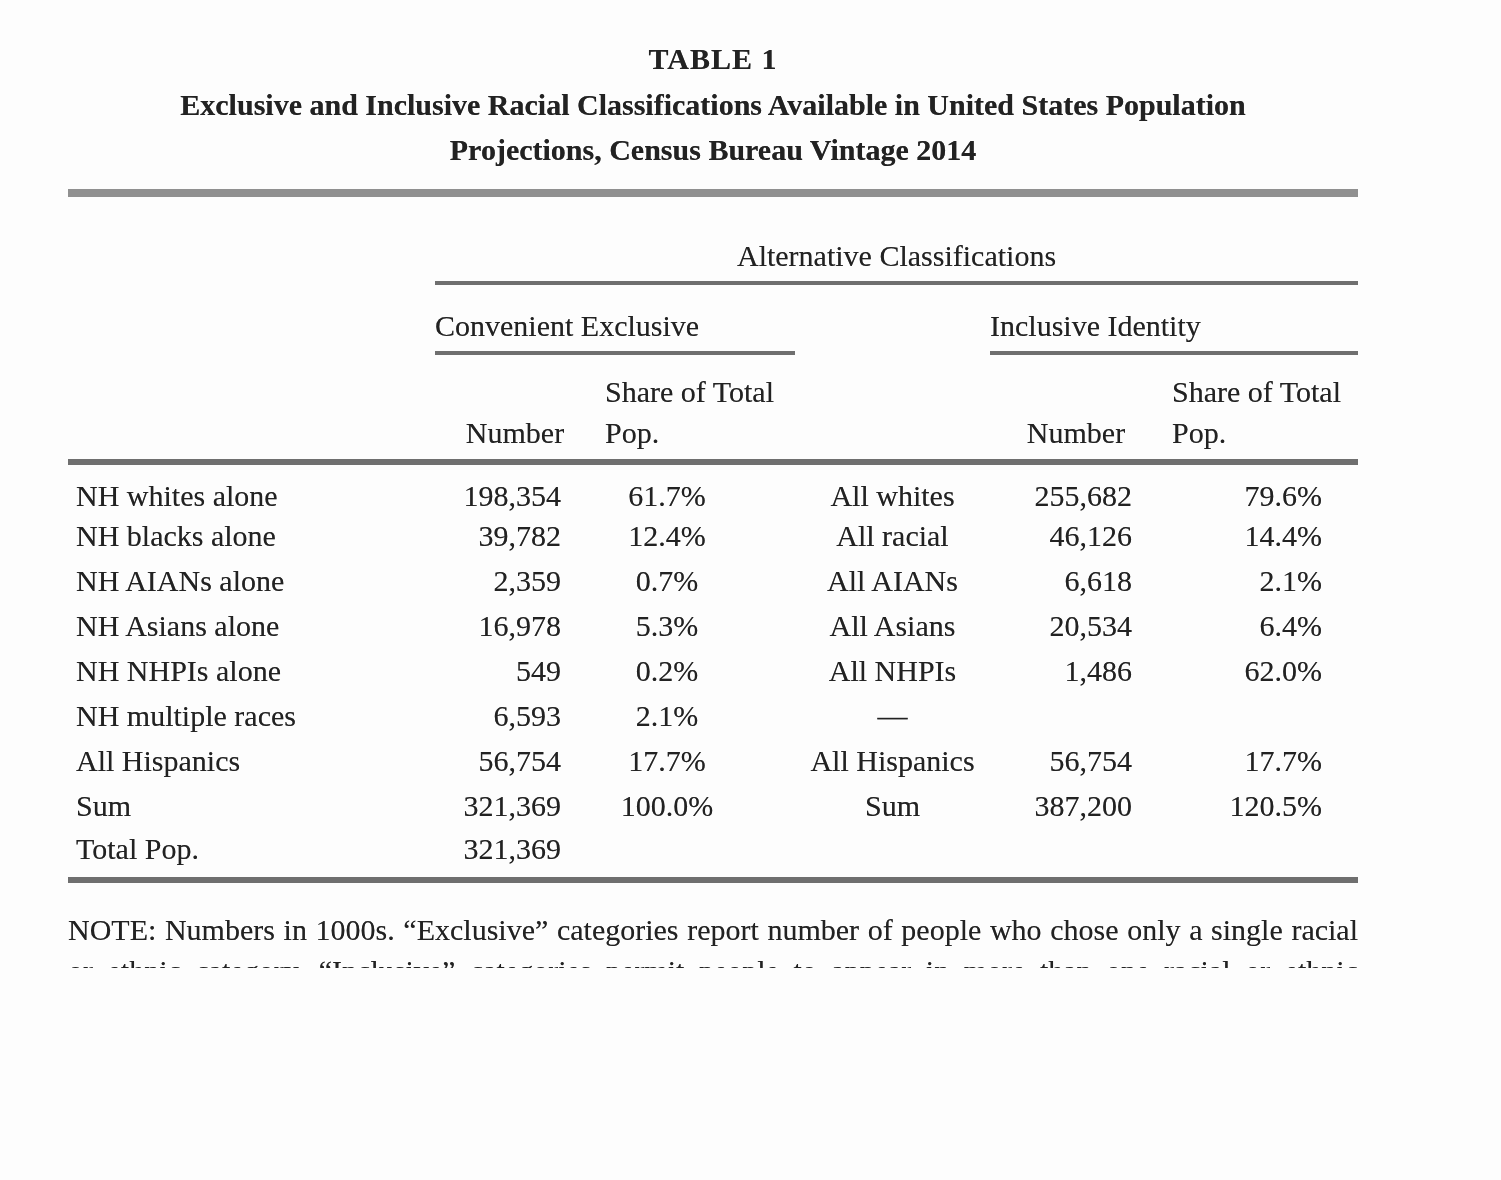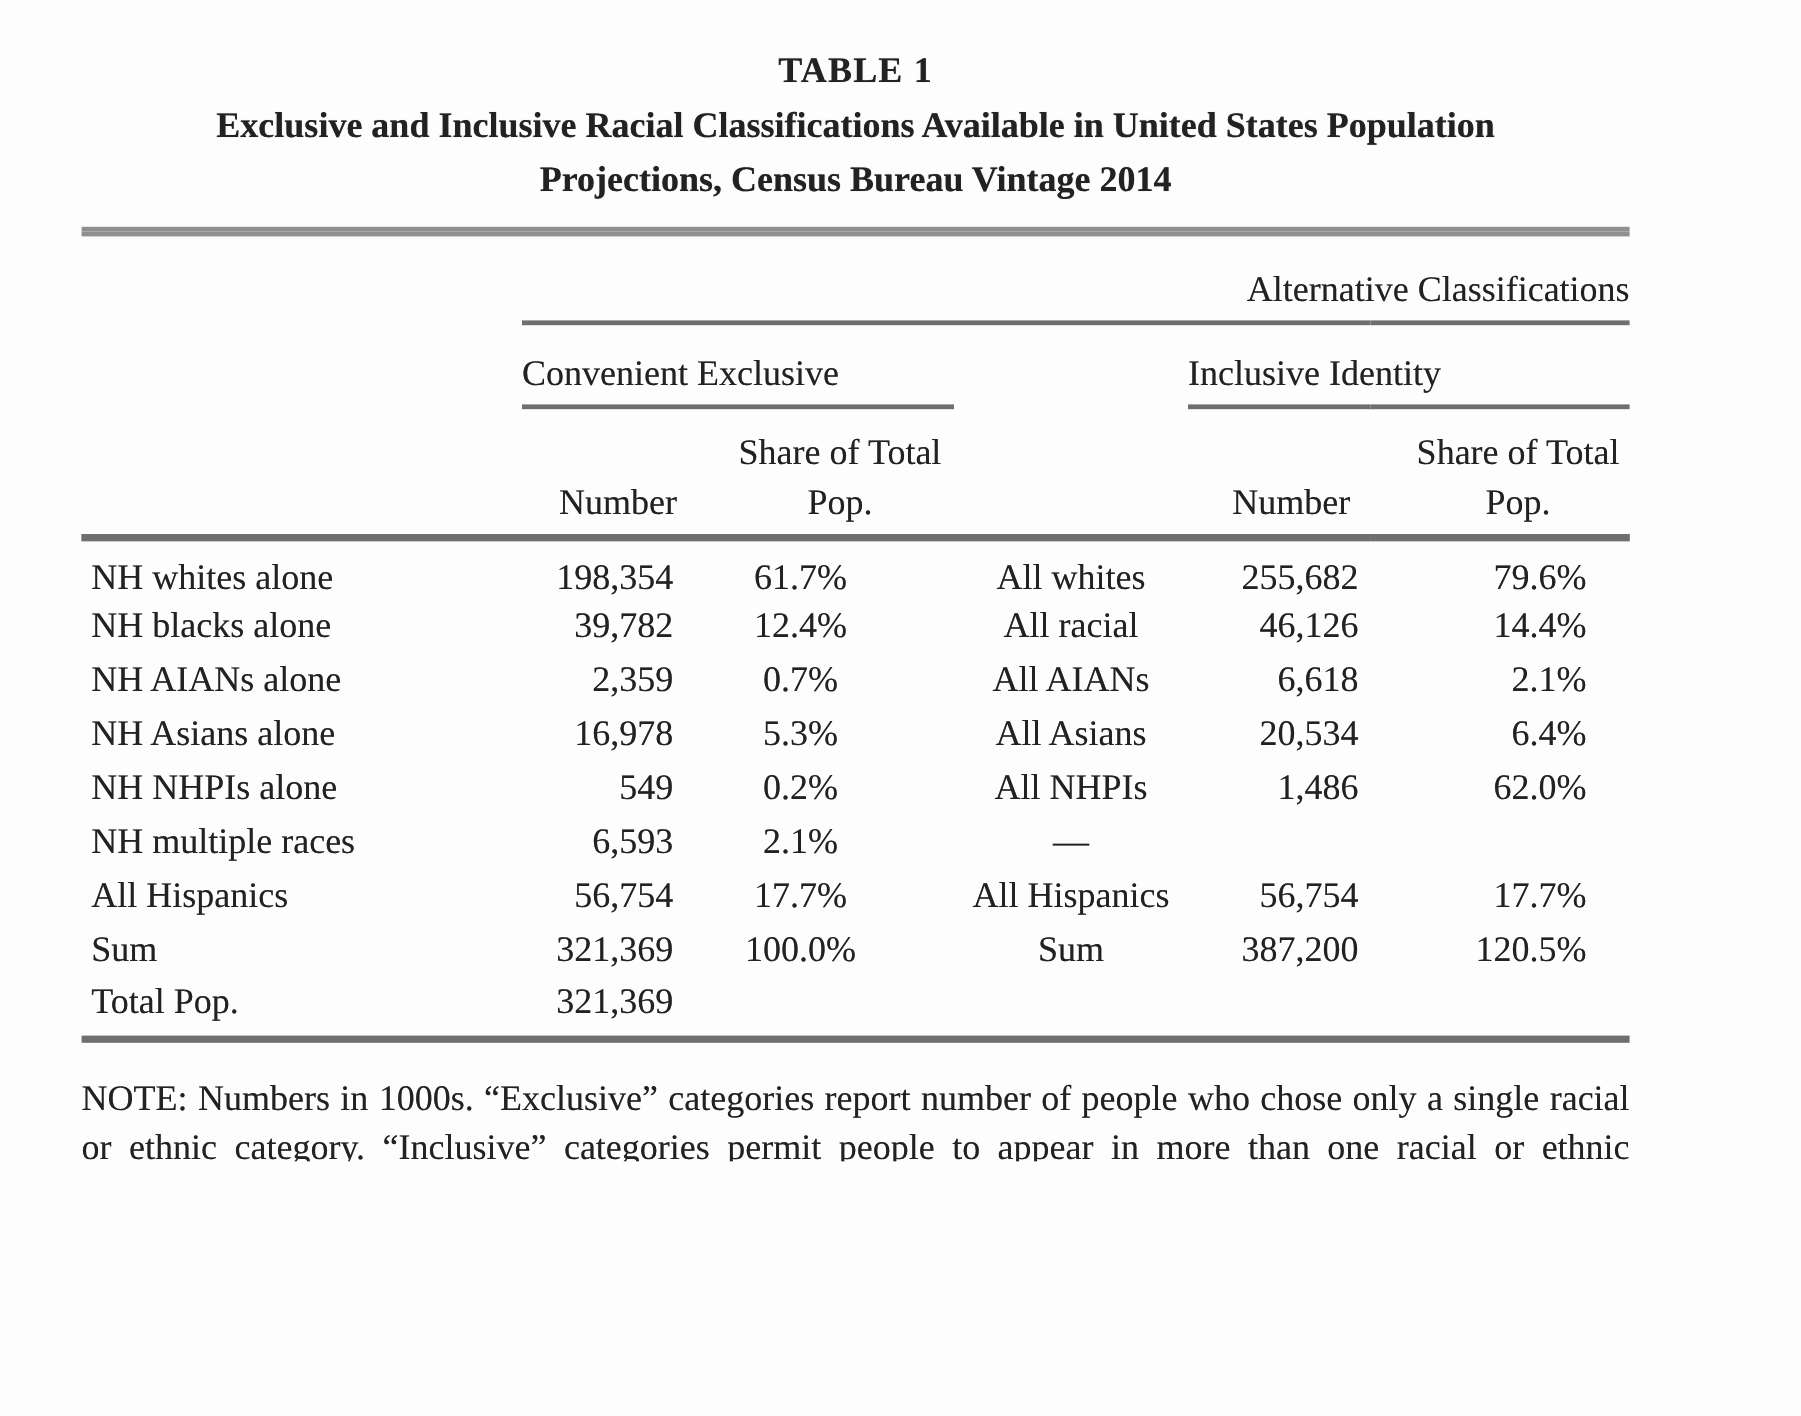--- a/index.html
+++ b/index.html
@@ -70,38 +70,38 @@
   col.c1 { width: 367px; }
   col.c2 { width: 140px; }
   col.c3 { width: 220px; }
   col.c4 { width: 195px; }
   col.c5 { width: 152px; }
   col.c6 { width: 216px; }
 
   td { vertical-align: middle; }
 
   .group-cell {
-    text-align: right;
-    padding: 26px 0 6px 0;
+    text-align: center;
+    padding: 40px 0 6px 0;
     border-bottom: 4px solid var(--rule-dark);
     line-height: 38px;
   }
   .subgroup-cell {
     text-align: left;
     padding: 22px 0 6px 0;
     border-bottom: 4px solid var(--rule-dark);
     line-height: 38px;
   }
   tr.colhead-row td {
     vertical-align: bottom;
     padding: 16px 0 6px 0;
     border-bottom: 6px solid var(--rule-dark);
   }
   .num-head { text-align: center; padding-left: 20px !important; }
-  .share-head { text-align: center; padding-left: 30px !important; }
+  .share-head { text-align: left; padding-left: 30px !important; }
   .num-head div, .share-head div { line-height: 41px; }
 
   tbody.tdata td { height: 45px; }
   tbody.tdata tr:first-child td { padding-top: 14px; }
   tbody.tdata tr:last-child td { padding-bottom: 4px; }
 
   .c-label     { text-align: left;   padding-left: 8px; }
   .c-num       { text-align: right;  padding-right: 14px; }
   .c-share     { text-align: center;  padding-right: 36px; }
   .c-alt-label { text-align: center; }

